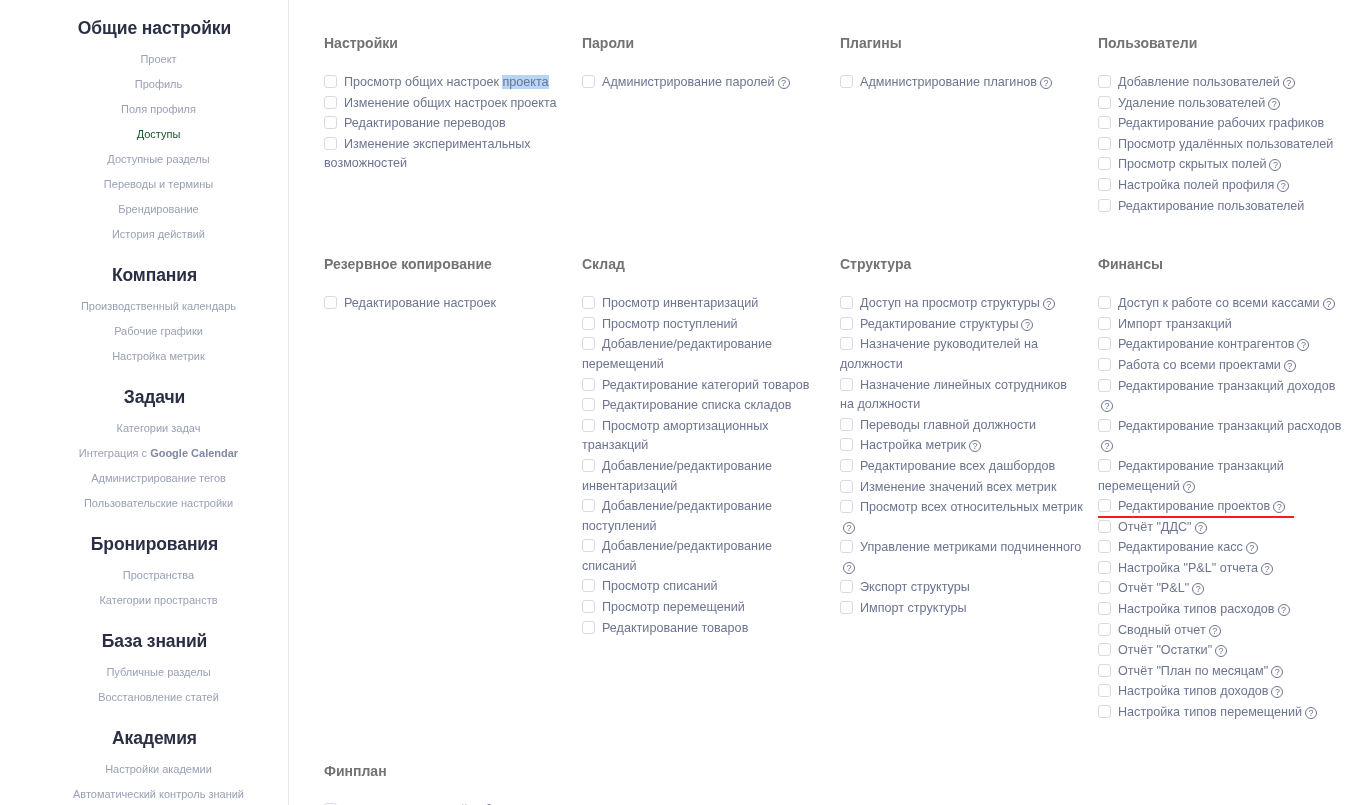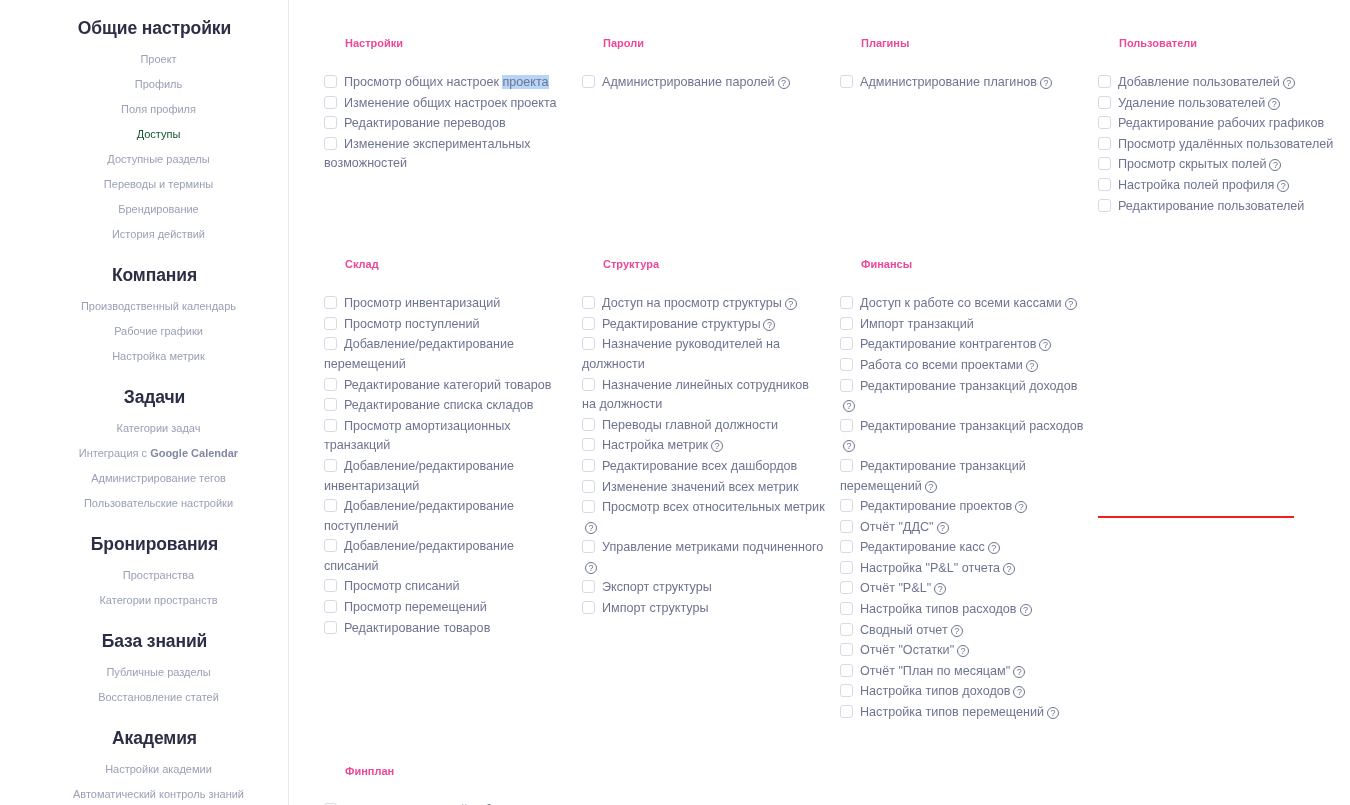--- a/index.html
+++ b/index.html
@@ -60,26 +60,25 @@
     display: flex;
     width: 1061px;
     padding-left: 35px;
   }
   .col {
     width: 258px;
     flex: 0 0 258px;
     padding-right: 14px;
   }
   .col-title {
-    font-size: 11px;
+    font-size: 14px;
     font-weight: bold;
-    color: #ec4899;
+    color: #737373;
     margin-bottom: 23px;
     line-height: 14px;
-    margin-left: 21px;
   }
   .perm {
     font-size: 12.6px;
     color: #6d7490;
     line-height: 19.6px;
     margin: 0 0 1px 0;
     cursor: pointer;
     position: relative;
   }
   .cb {
@@ -198,20 +197,26 @@
             <div class="perm"><span class="cb"></span><span>Редактирование рабочих графиков</span></div>
             <div class="perm"><span class="cb"></span><span>Просмотр удалённых пользователей</span></div>
             <div class="perm"><span class="cb"></span><span>Просмотр скрытых полей</span><span class="qm">?</span></div>
             <div class="perm"><span class="cb"></span><span>Настройка полей профиля</span><span class="qm">?</span></div>
             <div class="perm"><span class="cb"></span><span>Редактирование пользователей</span></div>
           </div>
       </div>
     </div>
 
     <div class="grid-row row2">
+      <div class="col">
+        <div class="col-title">Резервное копирование</div>
+        <div>
+            <div class="perm"><span class="cb"></span><span>Редактирование настроек</span></div>
+          </div>
+      </div>
       <div class="col">
         <div class="col-title">Склад</div>
         <div>
             <div class="perm"><span class="cb"></span><span>Просмотр инвентаризаций</span></div>
             <div class="perm"><span class="cb"></span><span>Просмотр поступлений</span></div>
             <div class="perm"><span class="cb"></span><span>Добавление/редактирование перемещений</span></div>
             <div class="perm"><span class="cb"></span><span>Редактирование категорий товаров</span></div>
             <div class="perm"><span class="cb"></span><span>Редактирование списка складов</span></div>
             <div class="perm"><span class="cb"></span><span>Просмотр амортизационных транзакций</span></div>
             <div class="perm"><span class="cb"></span><span>Добавление/редактирование инвентаризаций</span></div>

